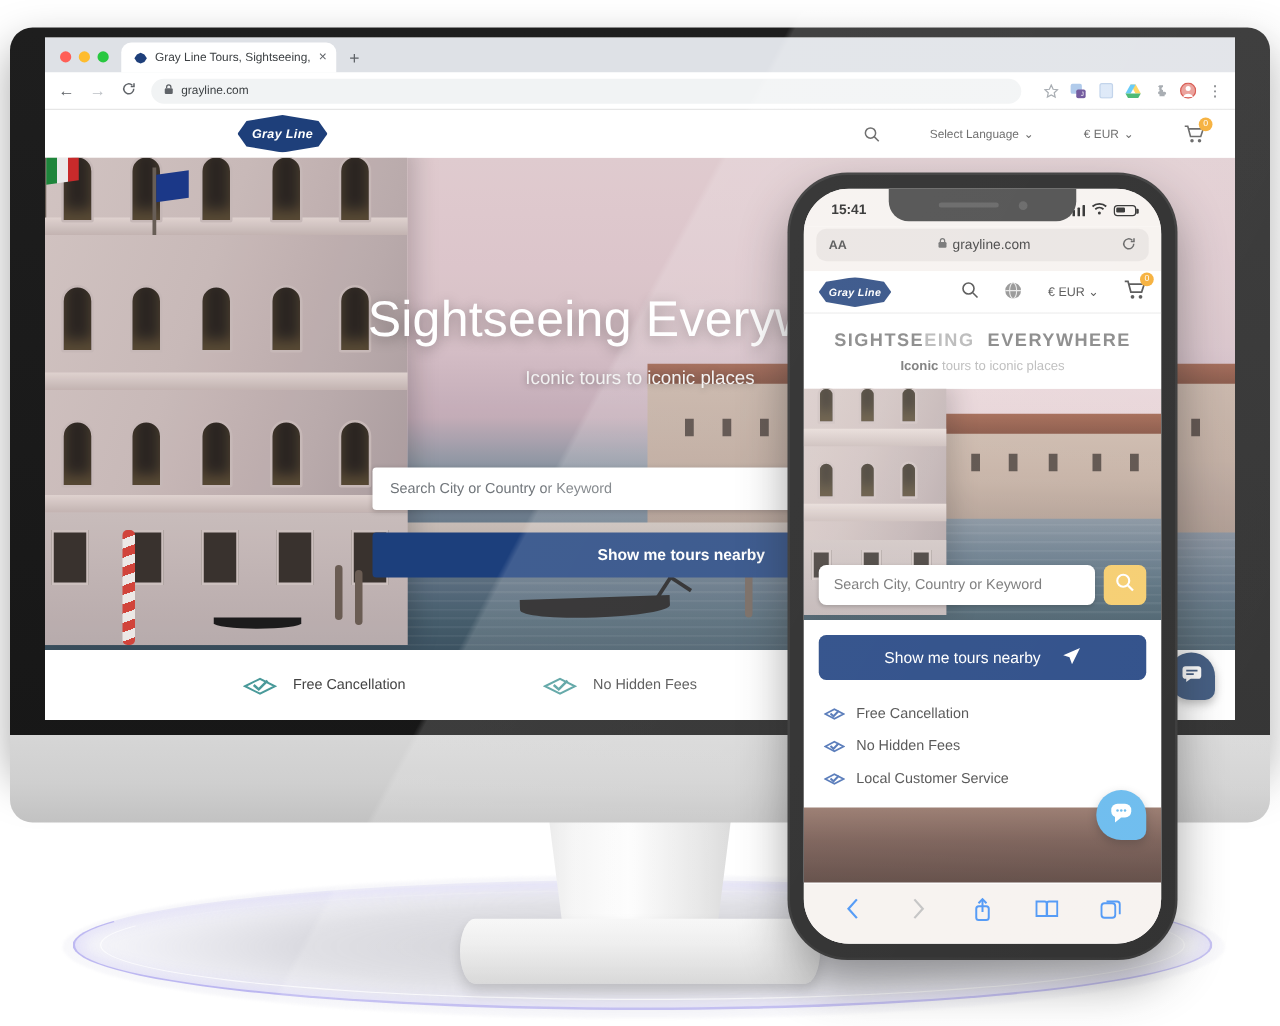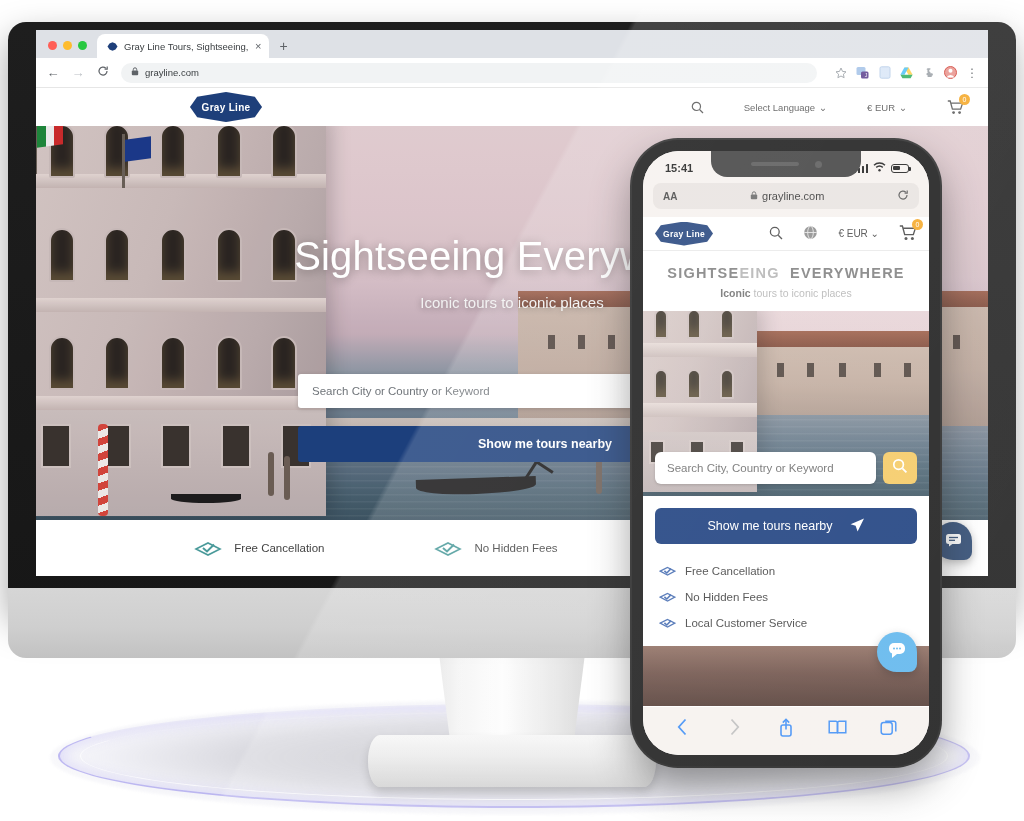--- a/index.html
+++ b/index.html
@@ -121,21 +121,21 @@
     width: 72px; height: 30px; position: relative; margin-left: 130px;
   }
   .logo-shape {
     position: absolute; inset: 0;
     background: #1e3f7a;
     clip-path: polygon(0% 50%, 10% 16%, 50% 0%, 90% 16%, 100% 50%, 90% 84%, 50% 100%, 10% 84%);
     box-shadow: 0 1px 2px rgba(0,0,0,0.2);
   }
   .logo-text {
     position: absolute; inset: 0; display: flex; align-items: center; justify-content: center;
-    color: #fff; font-size: 10px; font-weight: bold; letter-spacing: .3px;
+    color: #fff; font-size: 10px; font-style: italic; font-weight: bold; letter-spacing: .3px;
   }
   .hdr-right {
     margin-left: auto; display: flex; align-items: center; gap: 40px;
     font-size: 9.5px; color: #555;
   }
   .hdr-item { display: flex; align-items: center; gap: 4px; }
   .cart-wrap { position: relative; }
   .cart-badge {
     position: absolute; top: -6px; right: -6px;
     background: #f5a623; color: #fff; font-size: 7px;

